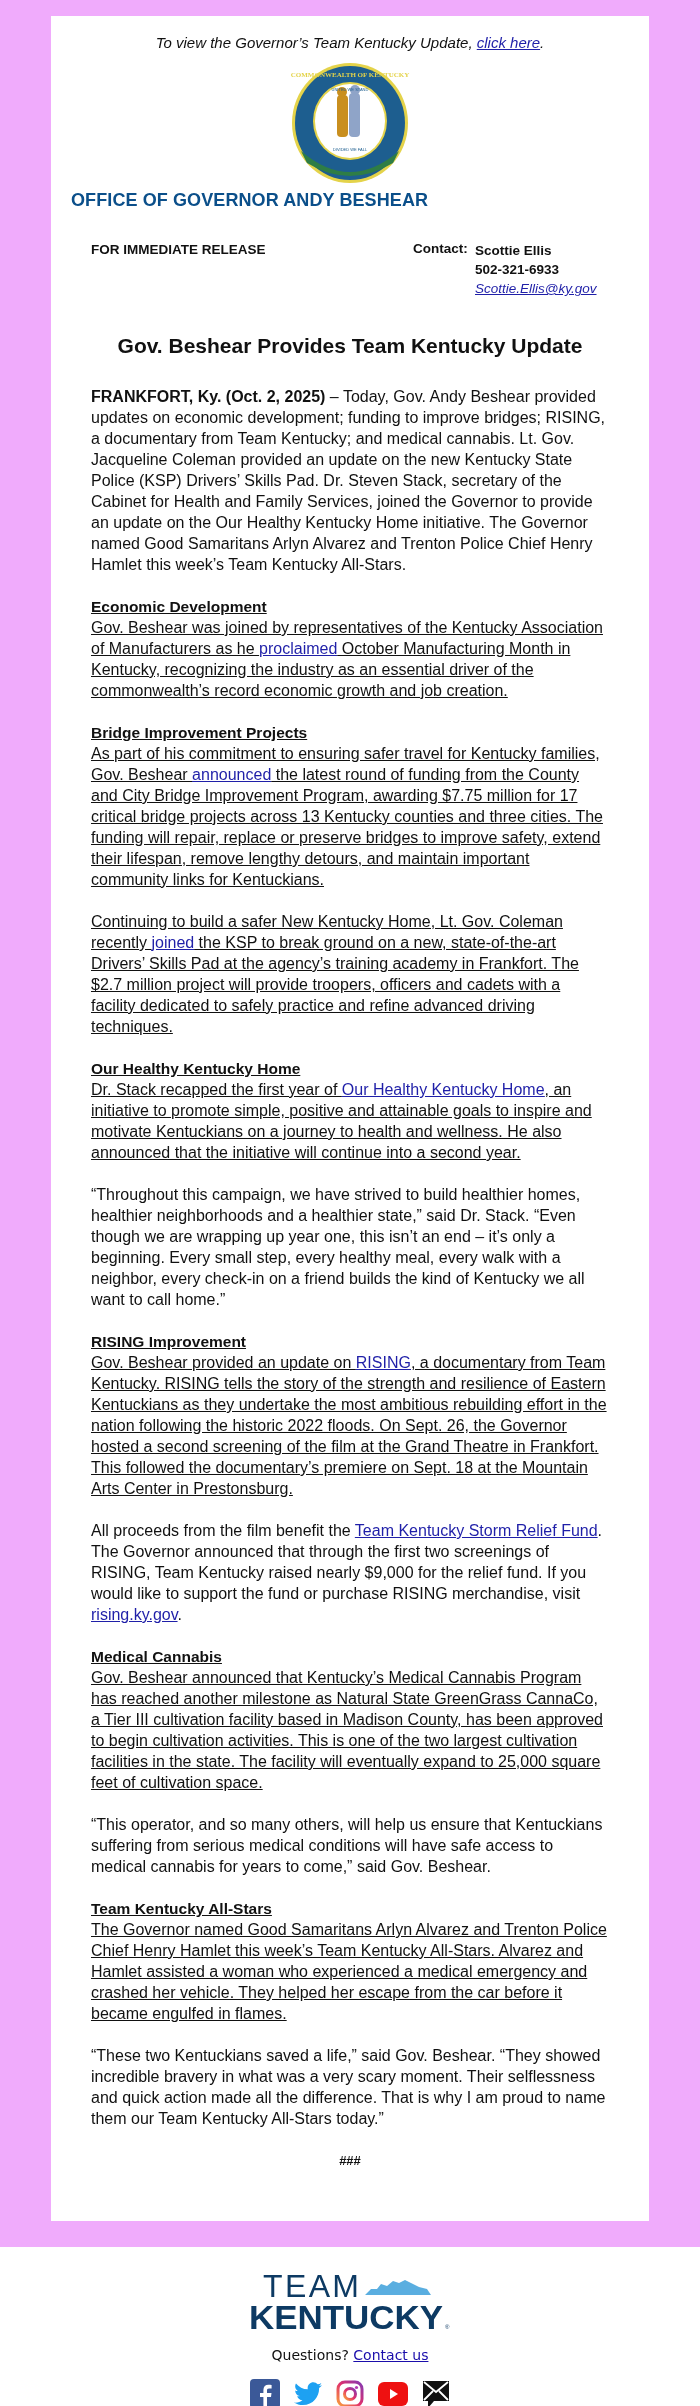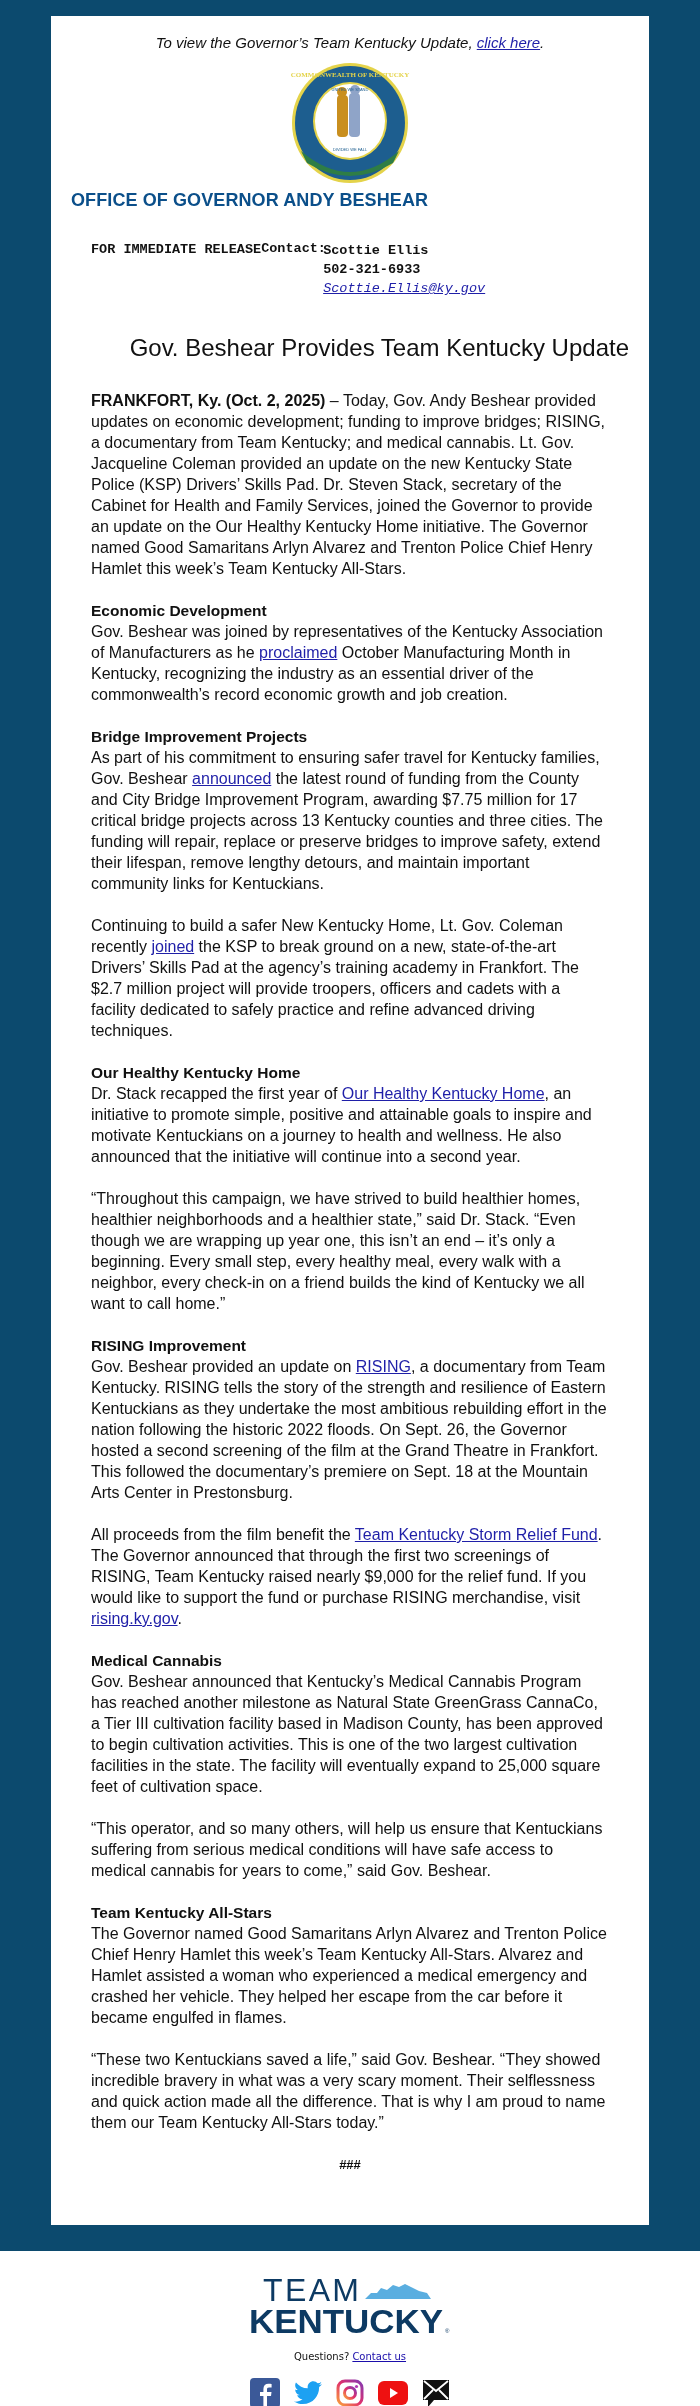--- a/index.html
+++ b/index.html
@@ -1,38 +1,38 @@
 <!DOCTYPE html>
 <html><head>
 <meta charset="utf-8">
 <style>
   html, body { margin:0; padding:0; }
   body { width:700px; background:#ffffff; font-family:"Liberation Sans", sans-serif; color:#111; }
-  .outer { background:#0c4a6e; padding:16px 0 26px 0; }
+  .outer { background:#f0abfc; padding:16px 0 26px 0; }
   .card { background:#ffffff; width:598px; margin:0 auto; padding:18px 20px 30px 20px; box-sizing:border-box; }
   .view-line { text-align:center; font-style:italic; font-size:15px; margin:0 0 10px 0; }
   a { color:#1a0dab; text-decoration:underline; }
   .card a { color:#1f1fa8; }
   .seal { display:block; margin:0 auto; width:122px; height:125px; }
   .office { text-align:left; color:#0b4f8a; font-weight:bold; font-size:18px; margin:4px 0 30px 0; letter-spacing:0.1px; }
-  .release-row { display:flex; font-size:13.5px; font-weight:bold; padding:0 0 0 20px;font-family:Liberation Mono, monospace; }
+  .release-row { display:flex; justify-content:space-between; font-size:13.5px; font-weight:bold; padding:0 0 0 20px; }
   .release-left { padding-top:1px; }
   .contact { display:flex; width:216px; }
   .contact-label { width:62px; }
   .contact-vals div { line-height:19px; }
   .contact-email { font-weight:normal; font-style:italic; }
-  .title { text-align:right; font-weight:normal; font-size:24px; margin:36px 0 28px 0; }
+  .title { text-align:center; font-weight:bold; font-size:21px; margin:36px 0 28px 0; }
   .body { padding:0 20px; font-size:16px; line-height:21px; }
   .body p { margin:0 0 21px 0; }
   .body h3 { font-size:15.5px; font-weight:bold; margin:0; line-height:21px; }
-  .section { margin-bottom:21px; }
+  .section { margin-bottom:21px;text-decoration:underline; }
   .hashes { text-align:center; font-weight:bold; font-size:13px; margin:12px 0 20px 0; }
   .footer { background:#ffffff; text-align:center; padding:16px 0 0 0; font-family:"DejaVu Sans", sans-serif; }
   .tk-logo { display:inline-block; margin-top:4px; }
-  .questions { font-size:10px; margin:10px 0 16px 0; }
+  .questions { font-size:14px; margin:10px 0 16px 0; }
   .social { display:flex; justify-content:center; gap:14px; align-items:center; margin-bottom:20px; }
   .social span { display:inline-block; }
 </style>
 </head>
 <body>
 
 <div class="outer">
   <div class="card">
     <p class="view-line">
       <span>To view the Governor’s Team Kentucky Update, </span><a href="#">click here</a><span>.</span>

